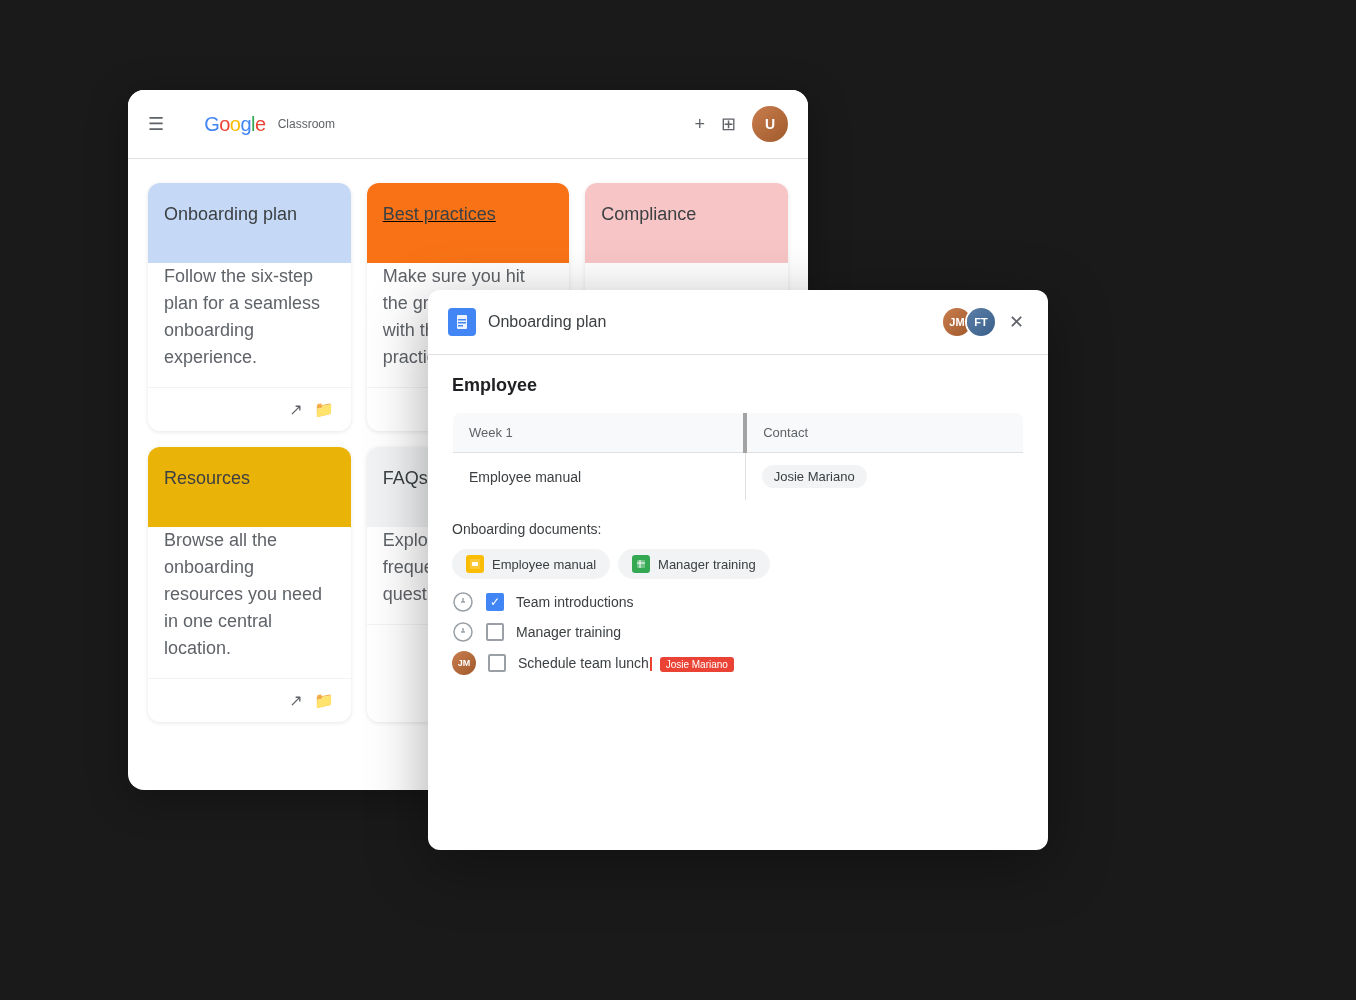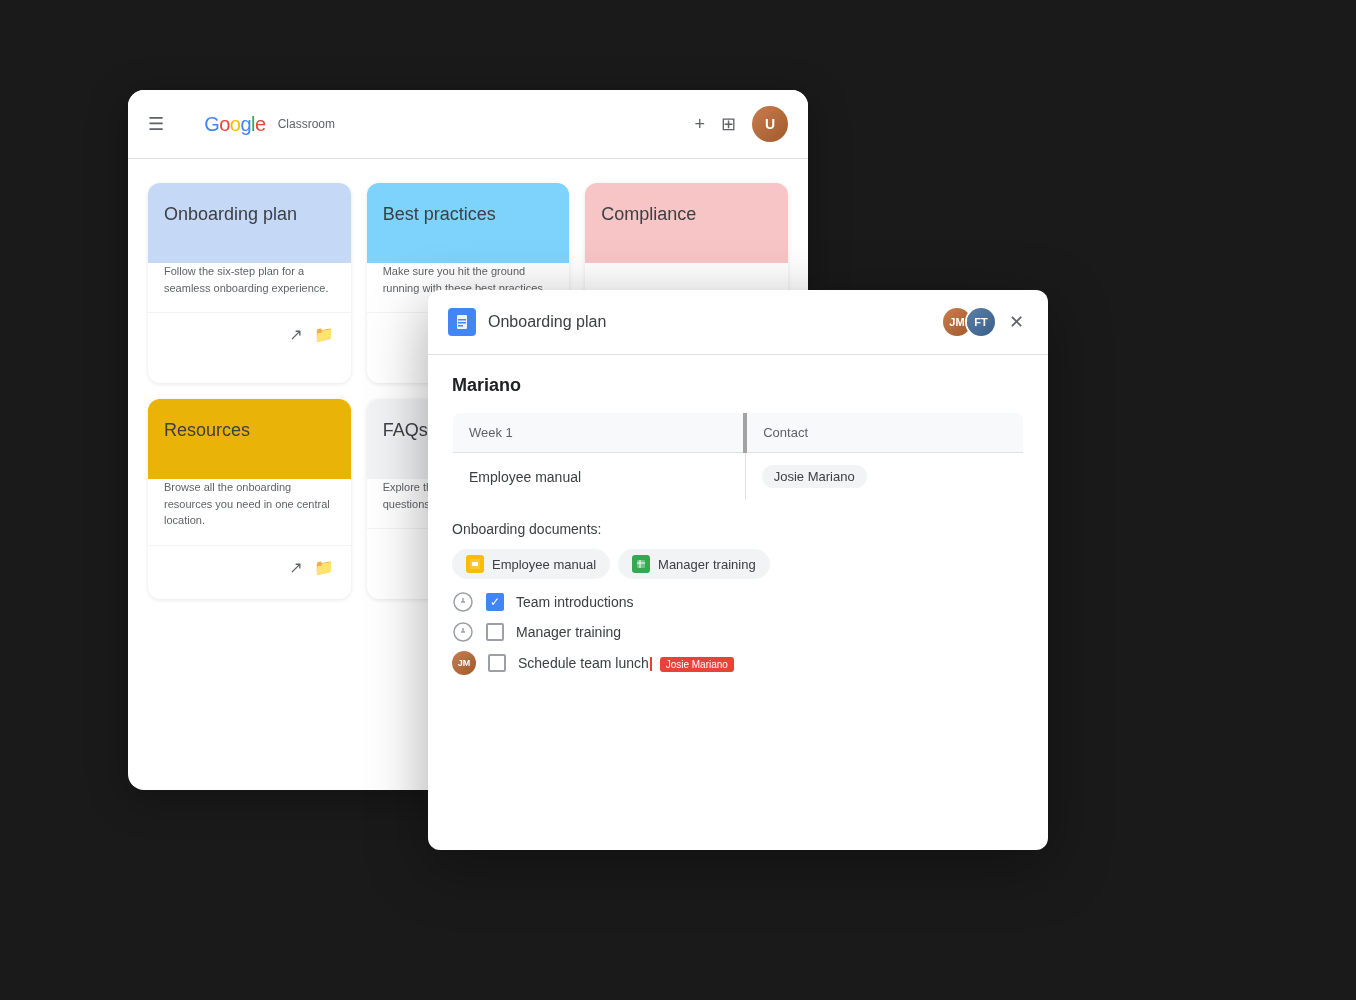--- a/index.html
+++ b/index.html
@@ -128,42 +128,42 @@
       font-weight: 500;
       color: #3c4043;
       line-height: 1.3;
     }
 
     .card-body {
       padding: 0 16px 16px;
     }
 
     .card-description {
-      font-size: 11px;
+      font-size: 18px;
       color: #5f6368;
       line-height: 1.5;
     }
 
     .card-footer {
       display: flex;
       justify-content: flex-end;
       align-items: center;
       padding: 12px 16px;
       gap: 12px;
       border-top: 1px solid #f1f3f4;
     }
 
     .card-footer-icon {
       color: #5f6368;
       font-size: 16px;
       cursor: pointer;
     }
 
     .card-blue .card-header { background: #c5d9f7; }
-    .card-green .card-header { background: #7dd3fc; }
+    .card-green .card-header { background: #f97316; text-decoration: underline; }
     .card-red .card-header { background: #f7c5c5; }
     .card-yellow .card-header { background: #eab308; }
     .card-gray .card-header { background: #f1f3f4; }
 
     
     .fg-window {
       position: absolute;
       top: 200px;
       left: 300px;
       width: 620px;
@@ -540,21 +540,21 @@
           <div class="avatar-sm">
             <div class="avatar-placeholder avatar-man" style="background: linear-gradient(135deg, #5b7fa6, #3a5f8a); font-size:11px;">FT</div>
           </div>
         </div>
         <span class="close-btn">✕</span>
       </div>
     </div>
 
     <div class="fg-content">
 
-      <div class="section-title">Mariano</div>
+      <div class="section-title">Employee</div>
 
       <table class="timeline-table">
         <thead>
           <tr>
             <th>Week 1</th>
             <th>Contact</th>
           </tr>
         </thead>
         <tbody>
           <tr>

